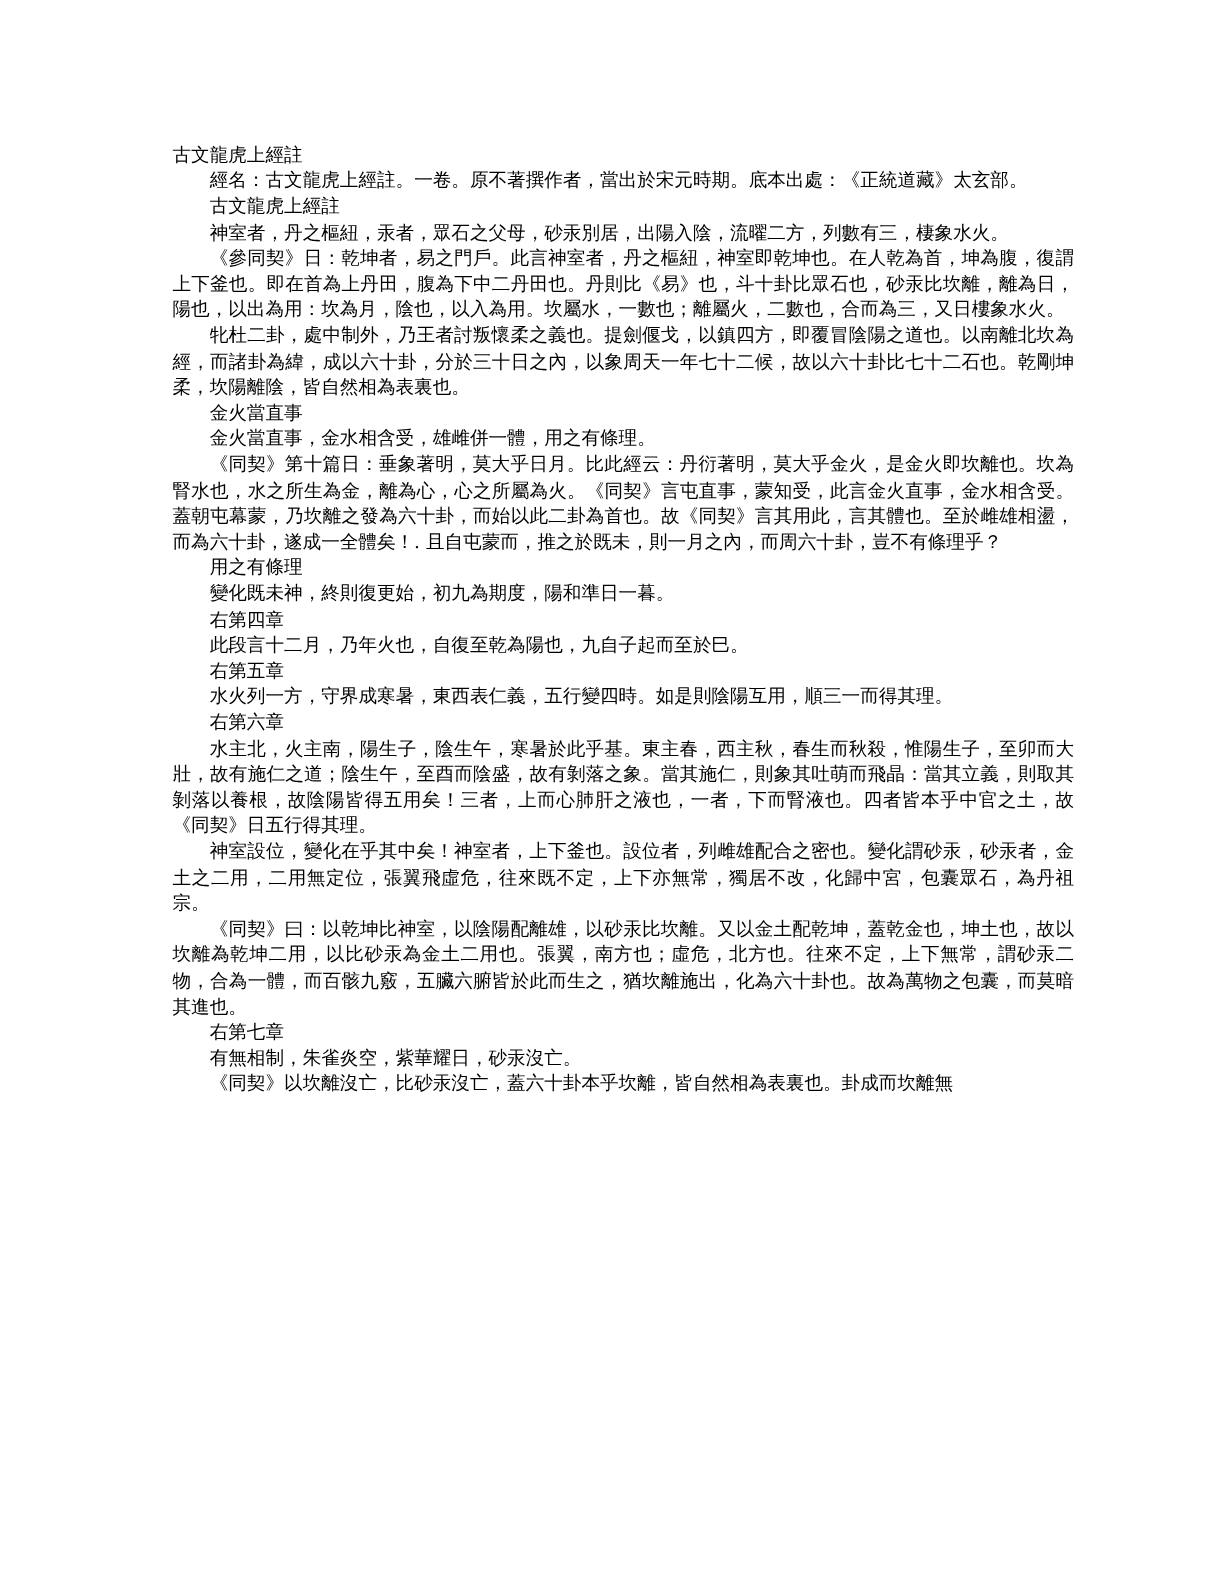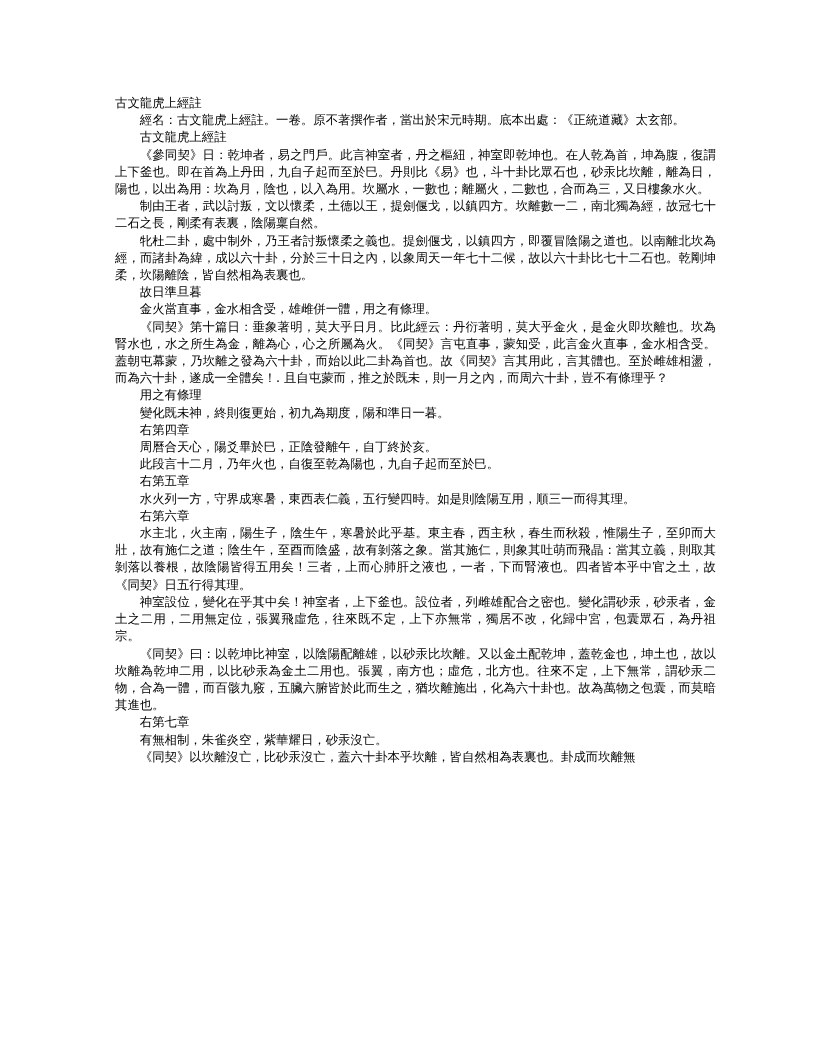--- a/index.html
+++ b/index.html
@@ -51,30 +51,29 @@
   }
 </style>
 </head>
 <body>
 
 <div class="page">
   <div class="text-block" id="text-block">
       <p class="para flush">古文龍虎上經註</p>
       <p class="para indent">經名：古文龍虎上經註。一卷。原不著撰作者，當出於宋元時期。底本出處：《正統道藏》太玄部。</p>
       <p class="para indent">古文龍虎上經註</p>
-      <p class="para indent">《參同契》日：乾坤者，易之門戶。此言神室者，丹之樞紐，神室即乾坤也。在人乾為首，坤為腹，復謂上下釜也。即在首為上丹田，九自子起而至於巳。丹則比《易》也，斗十卦比眾石也，砂汞比坎離，離為日，陽也，以出為用：坎為月，陰也，以入為用。坎屬水，一數也；離屬火，二數也，合而為三，又日樓象水火。</p>
-      <p class="para indent">制由王者，武以討叛，文以懷柔，土德以王，提劍偃戈，以鎮四方。坎離數一二，南北獨為經，故冠七十二石之長，剛柔有表裏，陰陽稟自然。</p>
+      <p class="para indent">神室者，丹之樞紐，汞者，眾石之父母，砂汞別居，出陽入陰，流曜二方，列數有三，棲象水火。</p>
+      <p class="para indent">《參同契》日：乾坤者，易之門戶。此言神室者，丹之樞紐，神室即乾坤也。在人乾為首，坤為腹，復謂上下釜也。即在首為上丹田，腹為下中二丹田也。丹則比《易》也，斗十卦比眾石也，砂汞比坎離，離為日，陽也，以出為用：坎為月，陰也，以入為用。坎屬水，一數也；離屬火，二數也，合而為三，又日樓象水火。</p>
       <p class="para indent">牝杜二卦，處中制外，乃王者討叛懷柔之義也。提劍偃戈，以鎮四方，即覆冒陰陽之道也。以南離北坎為經，而諸卦為緯，成以六十卦，分於三十日之內，以象周天一年七十二候，故以六十卦比七十二石也。乾剛坤柔，坎陽離陰，皆自然相為表裏也。</p>
-      <p class="para chapter">故日準旦暮</p>
+      <p class="para chapter">金火當直事</p>
       <p class="para indent">金火當直事，金水相含受，雄雌併一體，用之有條理。</p>
       <p class="para indent">《同契》第十篇日：垂象著明，莫大乎日月。比此經云：丹衍著明，莫大乎金火，是金火即坎離也。坎為腎水也，水之所生為金，離為心，心之所屬為火。《同契》言屯直事，蒙知受，此言金火直事，金水相含受。蓋朝屯幕蒙，乃坎離之發為六十卦，而始以此二卦為首也。故《同契》言其用此，言其體也。至於雌雄相盪，而為六十卦，遂成一全體矣！. 且自屯蒙而，推之於既未，則一月之內，而周六十卦，豈不有條理乎？</p>
       <p class="para chapter">用之有條理</p>
       <p class="para indent">變化既未神，終則復更始，初九為期度，陽和準日一暮。</p>
       <p class="para chapter">右第四章</p>
-      <p class="para indent">周曆合天心，陽爻畢於巳，正陰發離午，自丁終於亥。</p>
       <p class="para indent">此段言十二月，乃年火也，自復至乾為陽也，九自子起而至於巳。</p>
       <p class="para chapter">右第五章</p>
       <p class="para indent">水火列一方，守界成寒暑，東西表仁義，五行變四時。如是則陰陽互用，順三一而得其理。</p>
       <p class="para chapter">右第六章</p>
       <p class="para indent">水主北，火主南，陽生子，陰生午，寒暑於此乎基。東主春，西主秋，春生而秋殺，惟陽生子，至卯而大壯，故有施仁之道；陰生午，至酉而陰盛，故有剝落之象。當其施仁，則象其吐萌而飛晶：當其立義，則取其剝落以養根，故陰陽皆得五用矣！三者，上而心肺肝之液也，一者，下而腎液也。四者皆本乎中官之土，故《同契》日五行得其理。</p>
       <p class="para indent">神室設位，變化在乎其中矣！神室者，上下釜也。設位者，列雌雄配合之密也。變化謂砂汞，砂汞者，金土之二用，二用無定位，張翼飛虛危，往來既不定，上下亦無常，獨居不改，化歸中宮，包囊眾石，為丹祖宗。</p>
       <p class="para indent">《同契》曰：以乾坤比神室，以陰陽配離雄，以砂汞比坎離。又以金土配乾坤，蓋乾金也，坤土也，故以坎離為乾坤二用，以比砂汞為金土二用也。張翼，南方也；虛危，北方也。往來不定，上下無常，謂砂汞二物，合為一體，而百骸九竅，五臟六腑皆於此而生之，猶坎離施出，化為六十卦也。故為萬物之包囊，而莫暗其進也。</p>
       <p class="para chapter">右第七章</p>
       <p class="para indent">有無相制，朱雀炎空，紫華耀日，砂汞沒亡。</p>
       <p class="para indent">《同契》以坎離沒亡，比砂汞沒亡，蓋六十卦本乎坎離，皆自然相為表裏也。卦成而坎離無</p>

